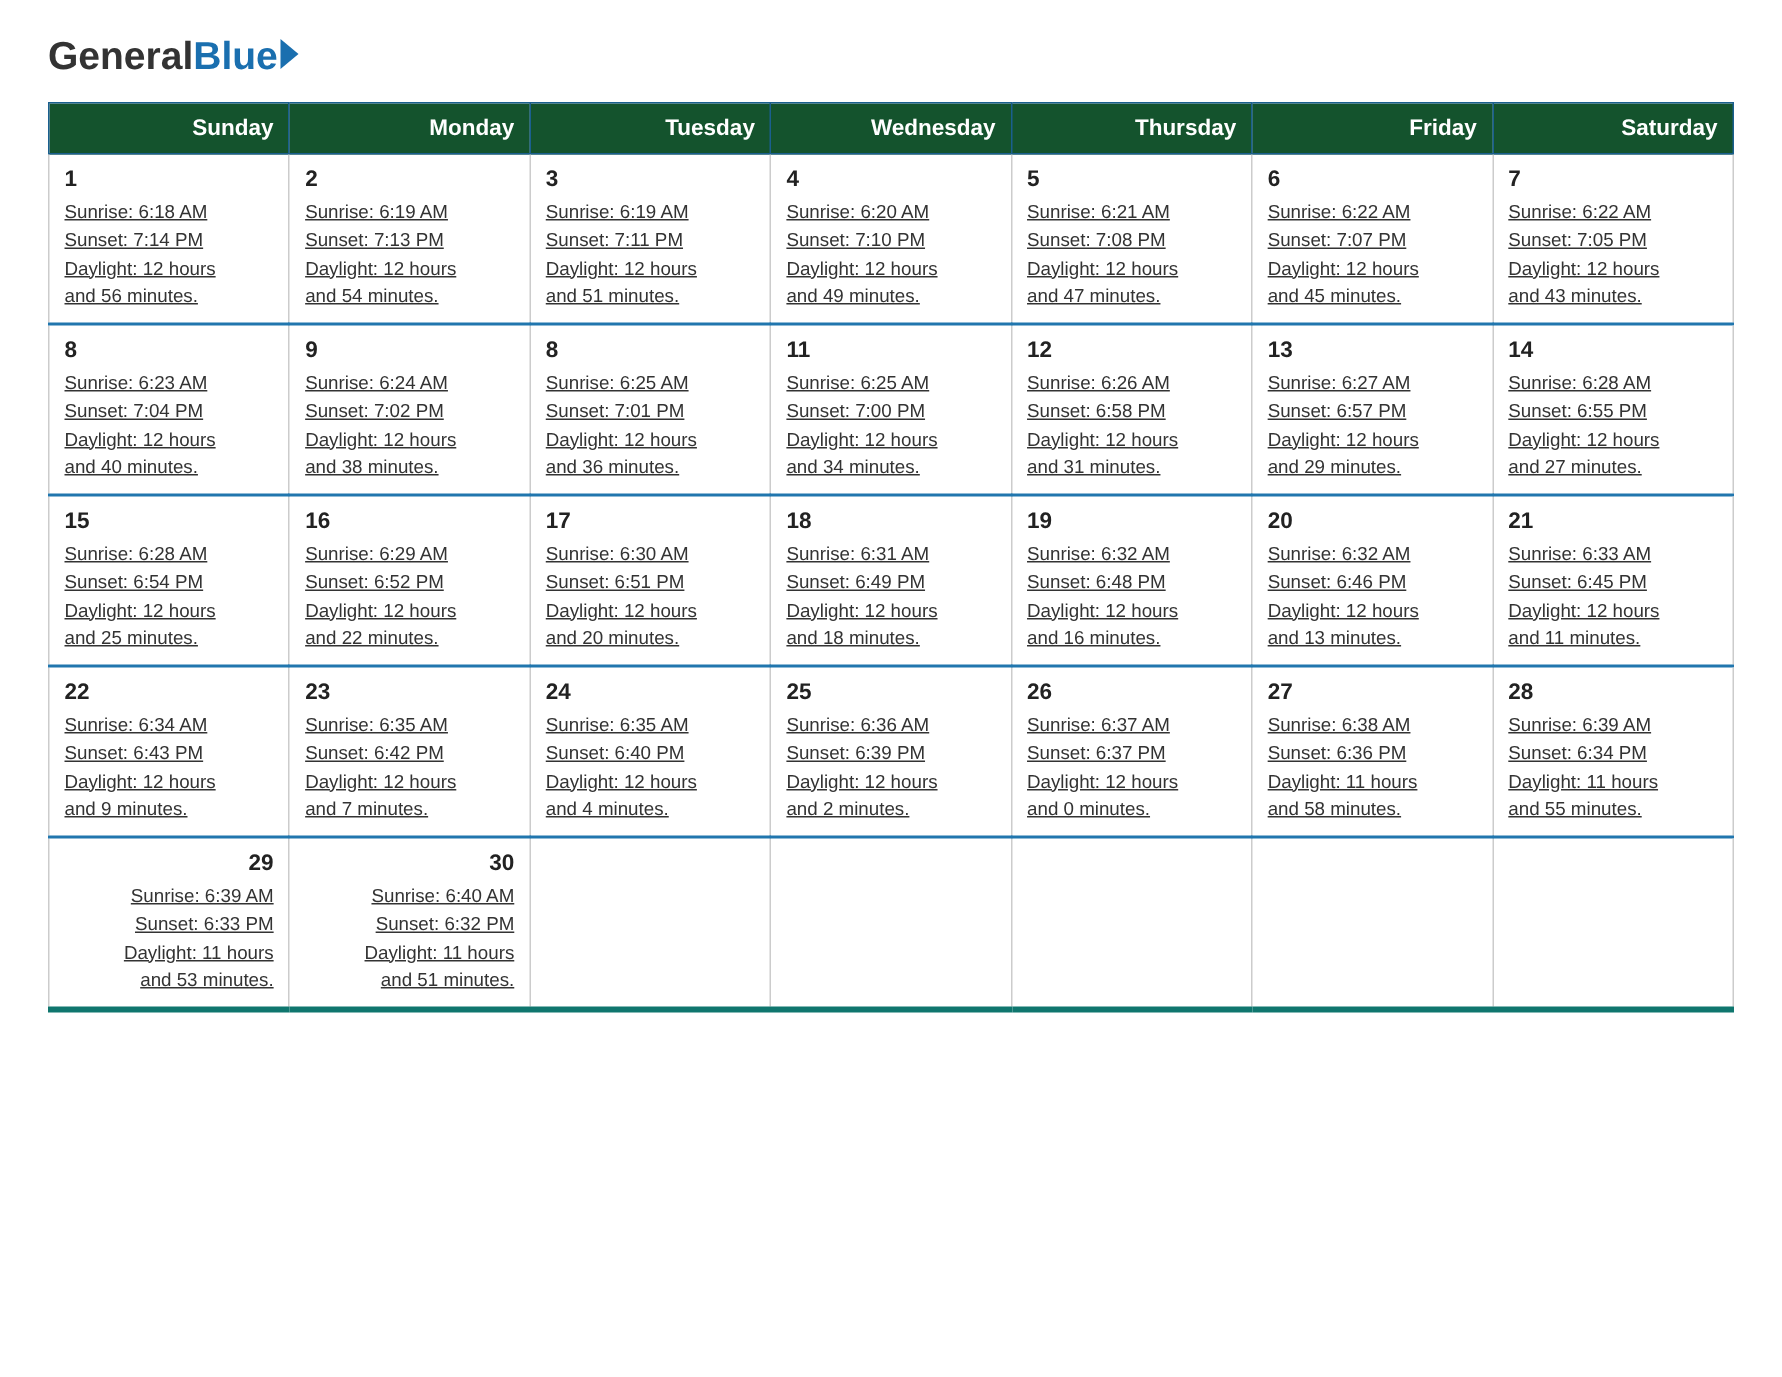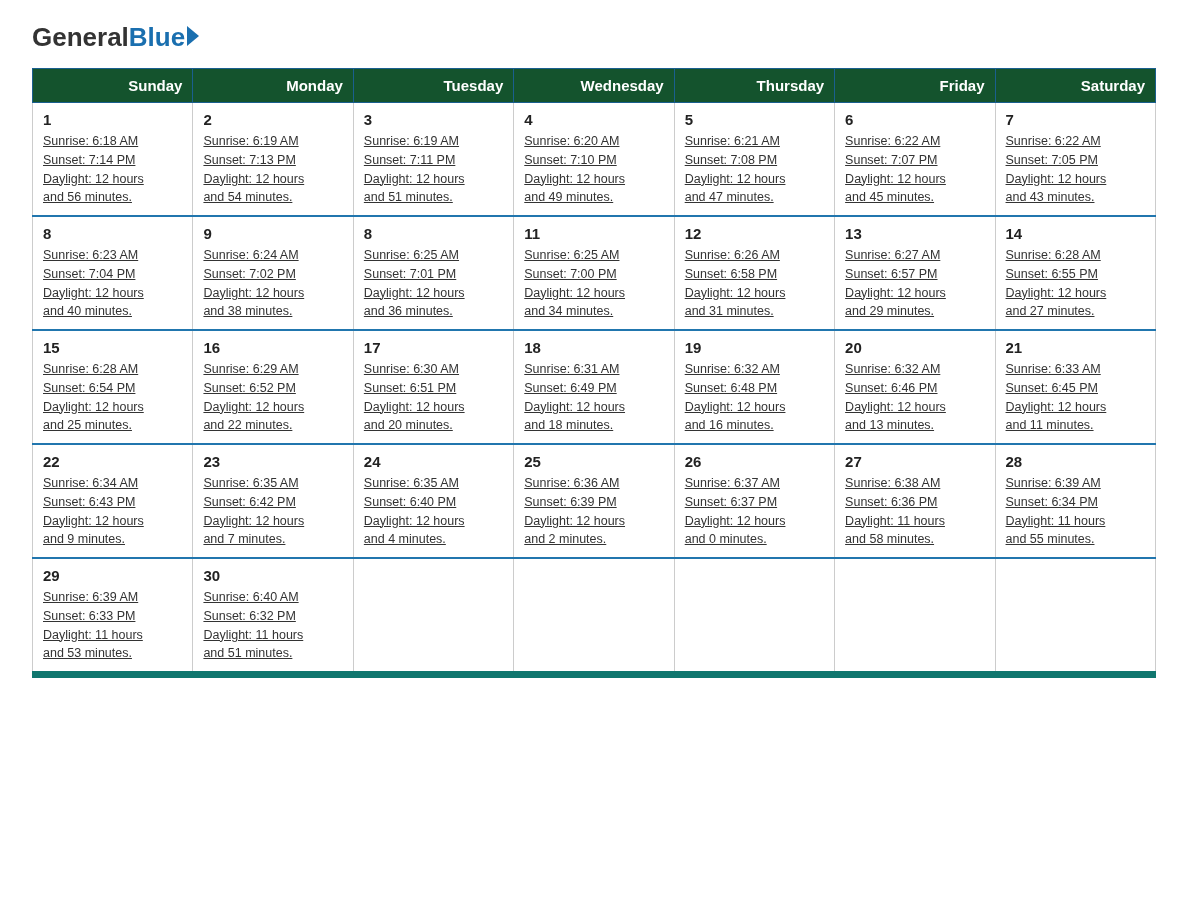--- a/index.html
+++ b/index.html
@@ -89,21 +89,22 @@
       color: #333;
       text-decoration: underline;
     }
     tbody tr {
       border-bottom: 2px solid #2176ae;
     }
     tbody tr td:empty {
       background: #fff;
     }
     .last-row td {
-      border-bottom: 7px solid #0f766e;
+      border-bottom: 4px solid #0f766e;
+      text-align: right;
     }
   </style>
 </head>
 <body>
 
 <div class="header">
   <div class="logo">
     <div class="logo-text">
       <span class="logo-general">General</span>
       <span class="logo-blue">Blue</span>

